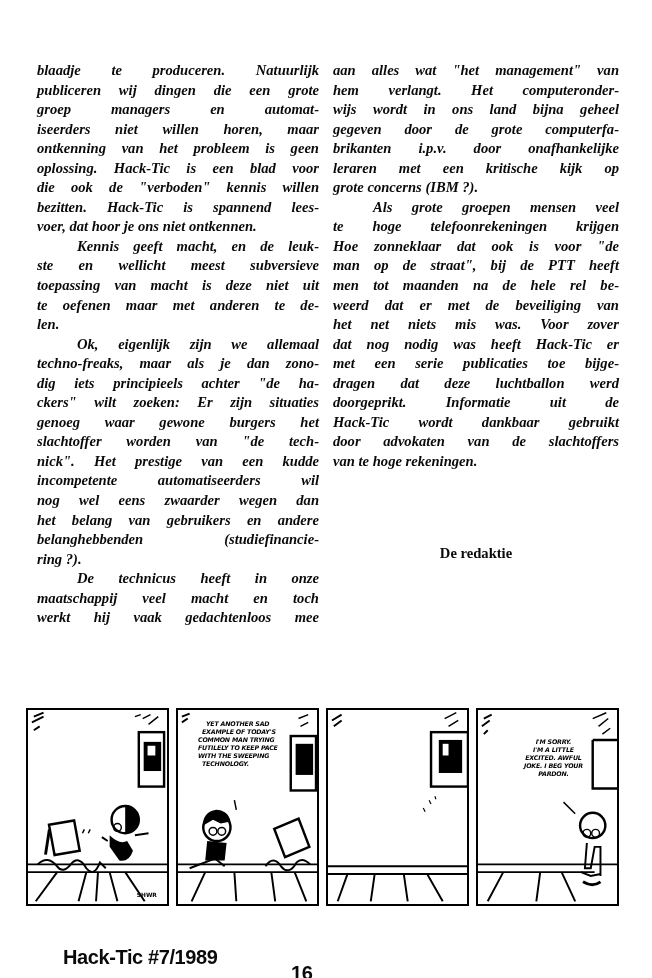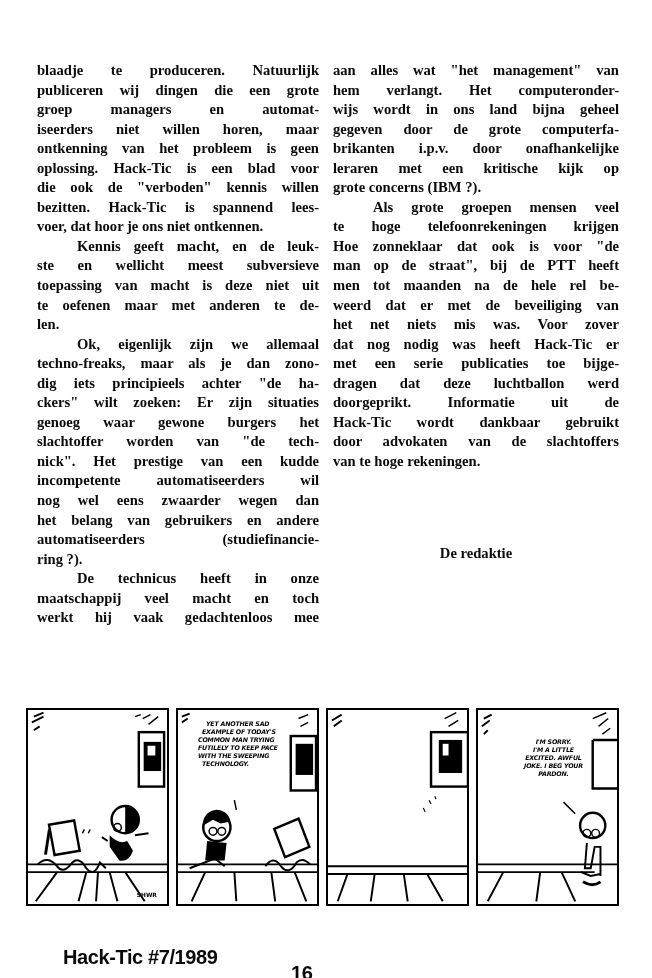--- a/index.html
+++ b/index.html
@@ -1,20 +1,20 @@
 <!DOCTYPE html>
 <html><head>
 <meta charset="utf-8">
 <style>
   html, body { margin: 0; padding: 0; background: #ffffff; }
   body { width: 652px; height: 978px; position: relative; overflow: hidden;
          font-family: "Liberation Serif", "DejaVu Serif", serif; color: #0a0a0a; }
   .col { position: absolute; top: 61px; width: 282px; font-size: 14.6px; line-height: 19.55px;
          font-weight: bold; }
-  .col .line { display: block; text-align: justify; text-align-last: justify; white-space: nowrap; height: 19.55px; }
+  .col .line { display: block; text-align: justify; text-align-last: justify; white-space: nowrap; height: 19.55px; font-style: italic; }
   .col .line.last { text-align-last: left; }
   .col .line.indent { padding-left: 40px; }
   #col-left { left: 37px; }
   #col-right { left: 333px; width: 286px; }
   .signature { position: absolute; left: 333px; width: 286px; top: 545px; text-align: center;
                font-size: 14.6px; font-weight: bold; }
   .comic { position: absolute; left: 26px; top: 708px; width: 596px; height: 201px; }
   .panel { position: absolute; top: 0; width: 143px; height: 198px; border: 2.5px solid #000; box-sizing: border-box; background: #fff; overflow: hidden; }
   .panel svg { position: absolute; left: 0; top: 0; width: 100%; height: 100%; }
   .balloon { position: absolute; font-family: "DejaVu Sans", sans-serif; font-weight: bold; font-style: italic;
@@ -45,21 +45,21 @@
     <span class="line indent">Ok, eigenlijk zijn we allemaal</span>
     <span class="line">techno-freaks, maar als je dan zono-</span>
     <span class="line">dig iets principieels achter "de ha-</span>
     <span class="line">ckers" wilt zoeken: Er zijn situaties</span>
     <span class="line">genoeg waar gewone burgers het</span>
     <span class="line">slachtoffer worden van "de tech-</span>
     <span class="line">nick". Het prestige van een kudde</span>
     <span class="line">incompetente automatiseerders wil</span>
     <span class="line">nog wel eens zwaarder wegen dan</span>
     <span class="line">het belang van gebruikers en andere</span>
-    <span class="line">automatiseerders (studiefinancie-</span>
+    <span class="line">belanghebbenden (studiefinancie-</span>
     <span class="line last">ring ?).</span>
     <span class="line indent">De technicus heeft in onze</span>
     <span class="line">maatschappij veel macht en toch</span>
     <span class="line">werkt hij vaak gedachtenloos mee</span>
   </div>
 <div id="col-right" class="col">
     <span class="line">aan alles wat "het management" van</span>
     <span class="line">hem verlangt. Het computeronder-</span>
     <span class="line">wijs wordt in ons land bijna geheel</span>
     <span class="line">gegeven door de grote computerfa-</span>

